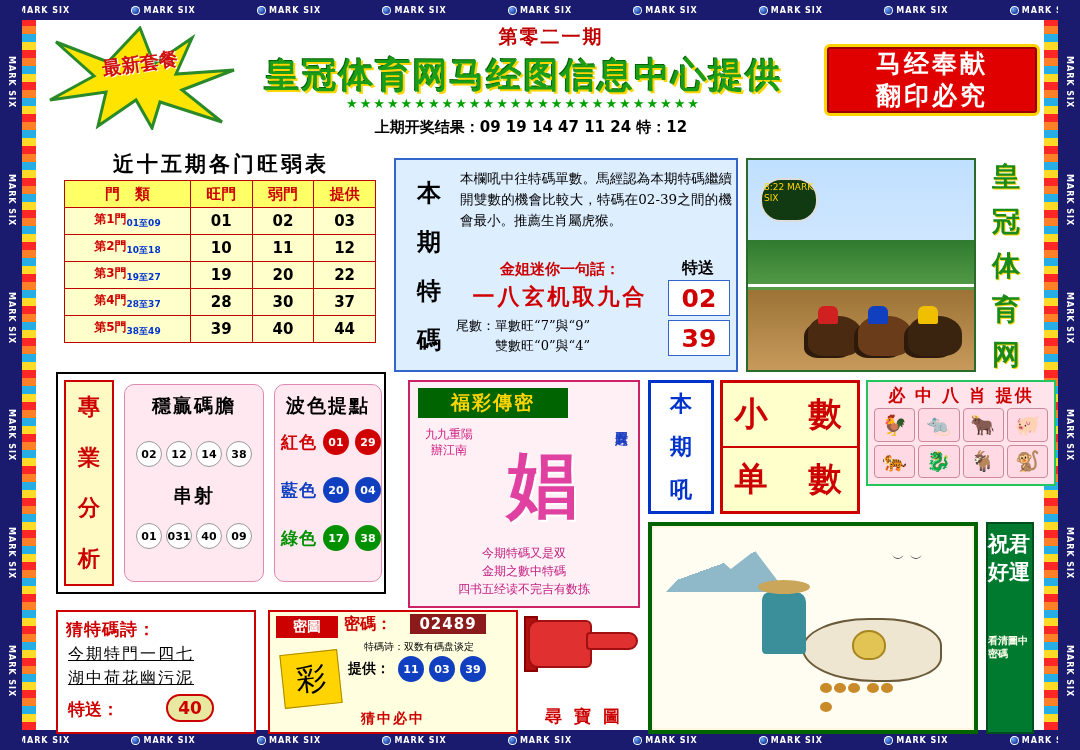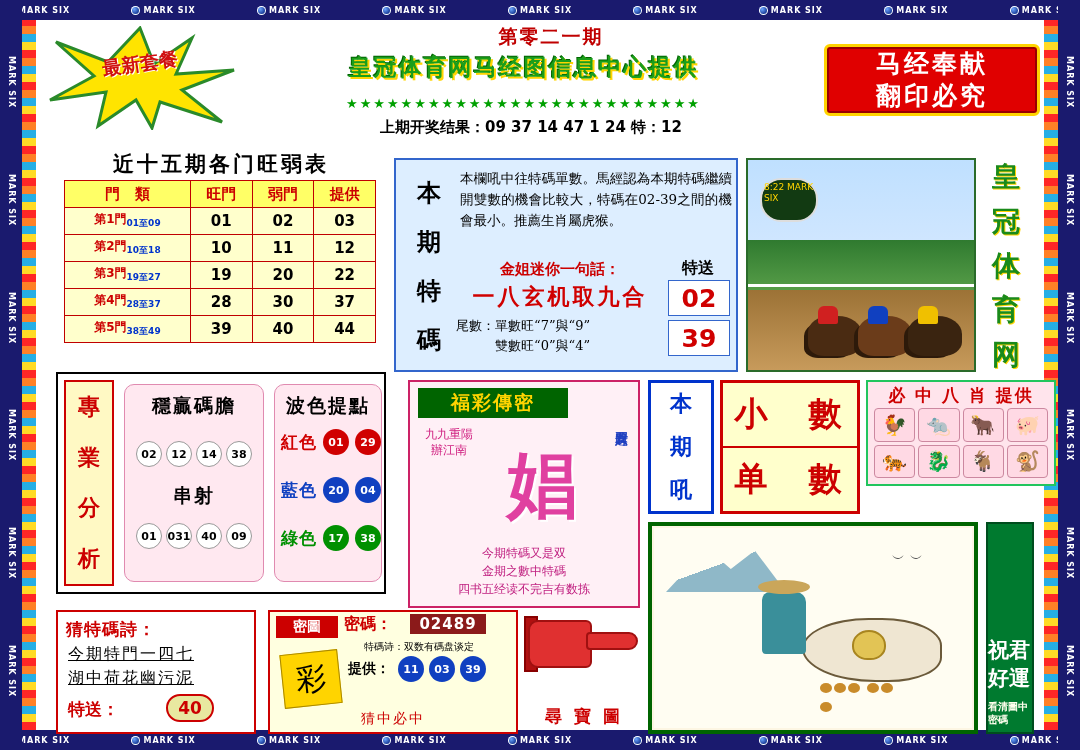--- a/index.html
+++ b/index.html
@@ -84,21 +84,21 @@
   }
   .issue {
     position:absolute; left:395px; top:2px; width:240px; text-align:center;
     font-size:19px; font-weight:bold; color:#c00000;
     font-family:"DejaVu Serif","Liberation Serif",serif;
     letter-spacing:2px;
   }
   .title-main {
     position:absolute; left:215px; top:30px; width:545px; text-align:center;
     font-family:"DejaVu Serif","Liberation Serif",serif;
-    font-size:23px; font-weight:bold;
+    font-size:35px; font-weight:bold;
     color:#1a9e1a;
     text-shadow: 2px 2px 0 #ffd400, -1px -1px 0 #006400;
     letter-spacing:2px;
     white-space:nowrap;
   }
   .stars {
     position:absolute; left:225px; top:74px; width:525px; text-align:center;
     color:#00a000; font-size:13px; letter-spacing:2px; overflow:hidden;
     white-space:nowrap;
   }
@@ -375,23 +375,23 @@
   .pic .coin {
     width:12px; height:10px; border-radius:50%; background:#c98b2a; display:inline-block; margin-right:2px;
   }
   .pic .birds { position:absolute; right:46px; top:24px; font-size:13px; color:#555; letter-spacing:5px;}
 
   
   .zhu {
     left:950px; top:500px; width:48px; height:212px;
     background:#007a2f; border:2px solid #004d1e;
     color:#fff;
-    display:flex; flex-direction:column; align-items:center; justify-content:flex-end;
-    font-family:"DejaVu Serif","Liberation Serif",serif;
-    font-size:21px; font-weight:bold; padding:6px 0;
+    display:flex; flex-direction:column; align-items:center; justify-content:flex-start;
+    font-family:"DejaVu Serif","Liberation Serif",serif;
+    font-size:21px; font-weight:bold; padding:6px 0;gap:40px;
   }
   .zhu .sub { font-size:10px; margin-top:8px; line-height:13px; color:#ffe; }
 
   
   .poem {
     left:20px; top:588px; width:200px; height:124px;
     background:#fff; border:2px solid #cc0000;
   }
   .poem .t {
     position:absolute; left:8px; top:6px;
@@ -438,21 +438,21 @@
   .mitu .provballs { position:absolute; left:128px; top:44px; display:flex; gap:5px;}
   .mitu .scribble {
     position:absolute; left:12px; top:40px; width:58px; height:54px;
     background:#ffd400; border:1px solid #aa8800;
     display:flex; align-items:center; justify-content:center;
     font-size:30px; color:#000; font-family:"DejaVu Serif","Liberation Serif",serif;
     transform:rotate(-6deg);
   }
   .mitu .foot {
     position:absolute; left:0; right:0; bottom:4px; text-align:center;
-    font-size:14px; font-weight:normal; color:#cc0000; letter-spacing:2px;
+    font-size:14px; font-weight:bold; color:#cc0000; letter-spacing:2px;
     font-family:"DejaVu Serif","Liberation Serif",serif;
   }
 
   
   .hand {
     left:492px; top:588px; width:112px; height:124px;
   }
   .hand .fist {
     position:absolute; left:0; top:10px; width:64px; height:48px;
     background:#e03030; border:2px solid #a01010; border-radius:10px 6px 6px 10px;
@@ -537,21 +537,21 @@
         <svg width="196" height="104" viewBox="0 0 196 104">
           <polygon points="98,2 112,38 150,12 134,48 192,44 140,64 180,96 118,76 110,102 94,74 56,100 64,66 8,74 52,50 14,16 66,36" fill="#ffe400" stroke="#2a8a2a" stroke-width="3"></polygon>
         </svg>
         <div class="txt">最新套餐</div>
       </div>
 
       <div class="issue">第零二一期</div>
       <div class="title-main">皇冠体育网马经图信息中心提供</div>
       <div class="stars">★★★★★★★★★★★★★★★★★★★★★★★★★★</div>
       <div class="lastdraw">
-        <span>上期开奖结果：</span><span>09 37 14 47 1 24 特：12</span>
+        <span>上期开奖结果：</span><span>09 19 14 47 11 24 特：12</span>
       </div>
 
       <div class="redbox">
         <div>马经奉献</div>
         <div>翻印必究</div>
       </div>
     </div>
 
     <div class="tbl-title">近十五期各门旺弱表</div>
     <table class="mx">

